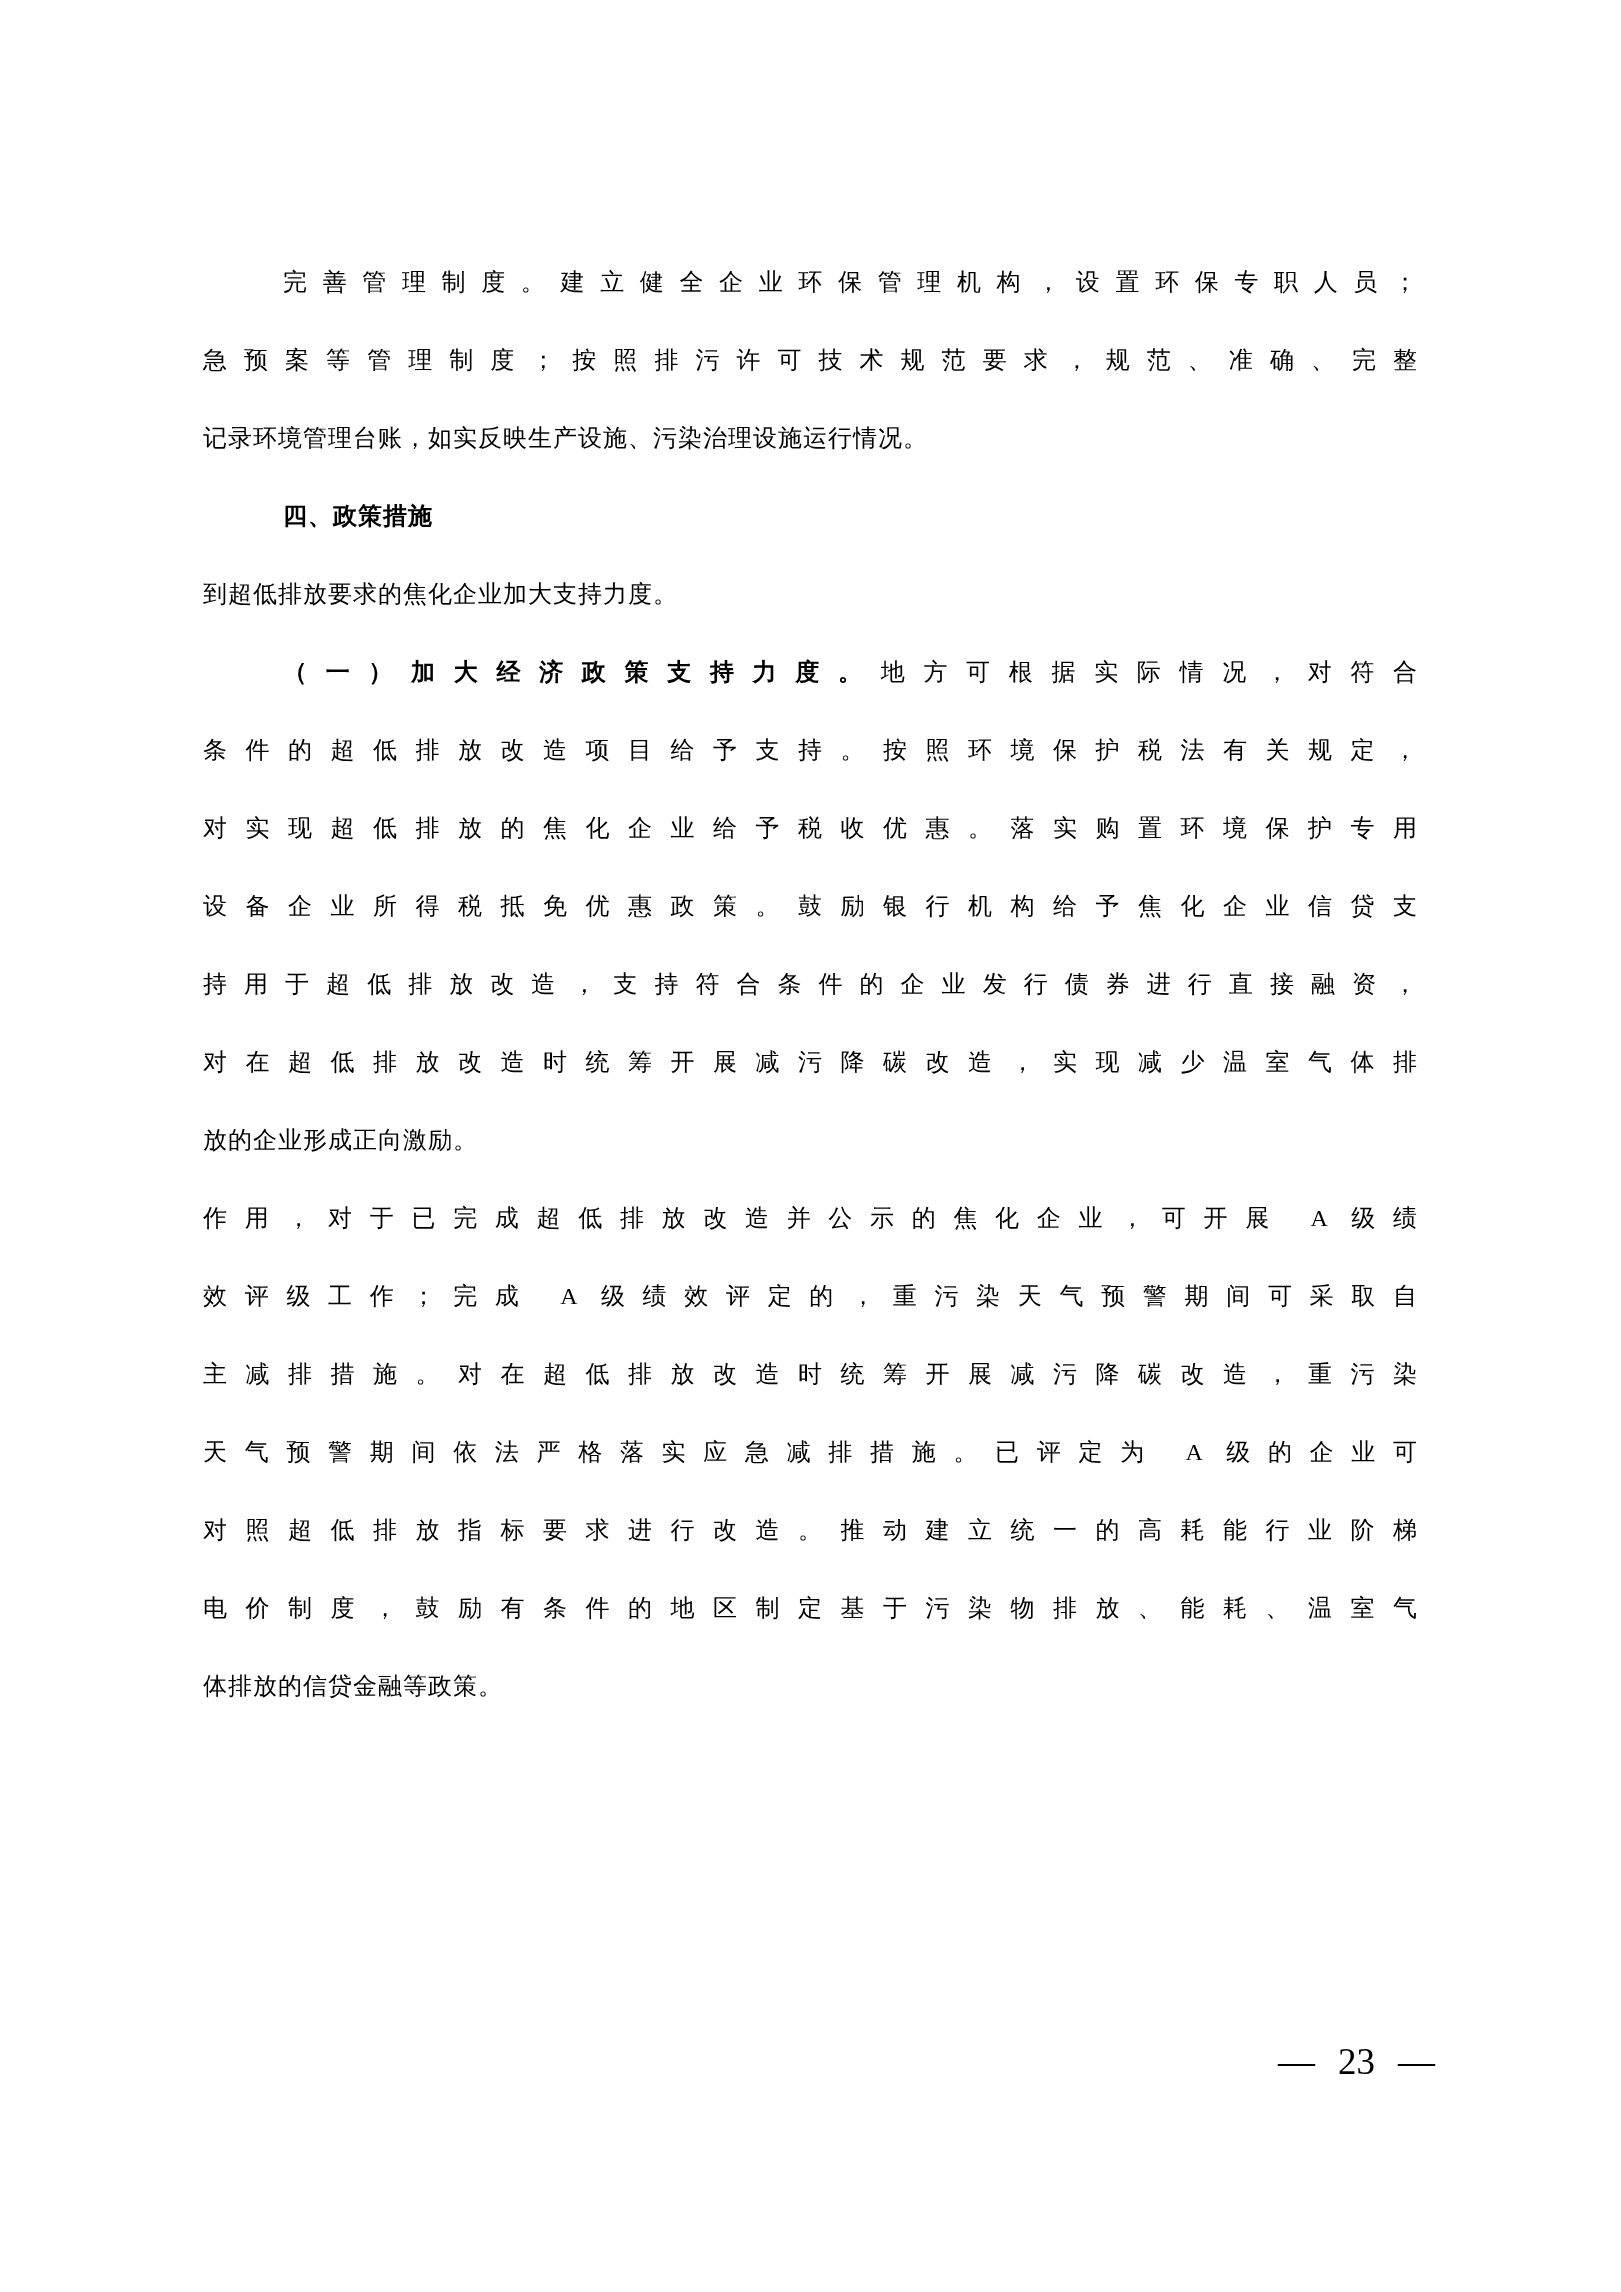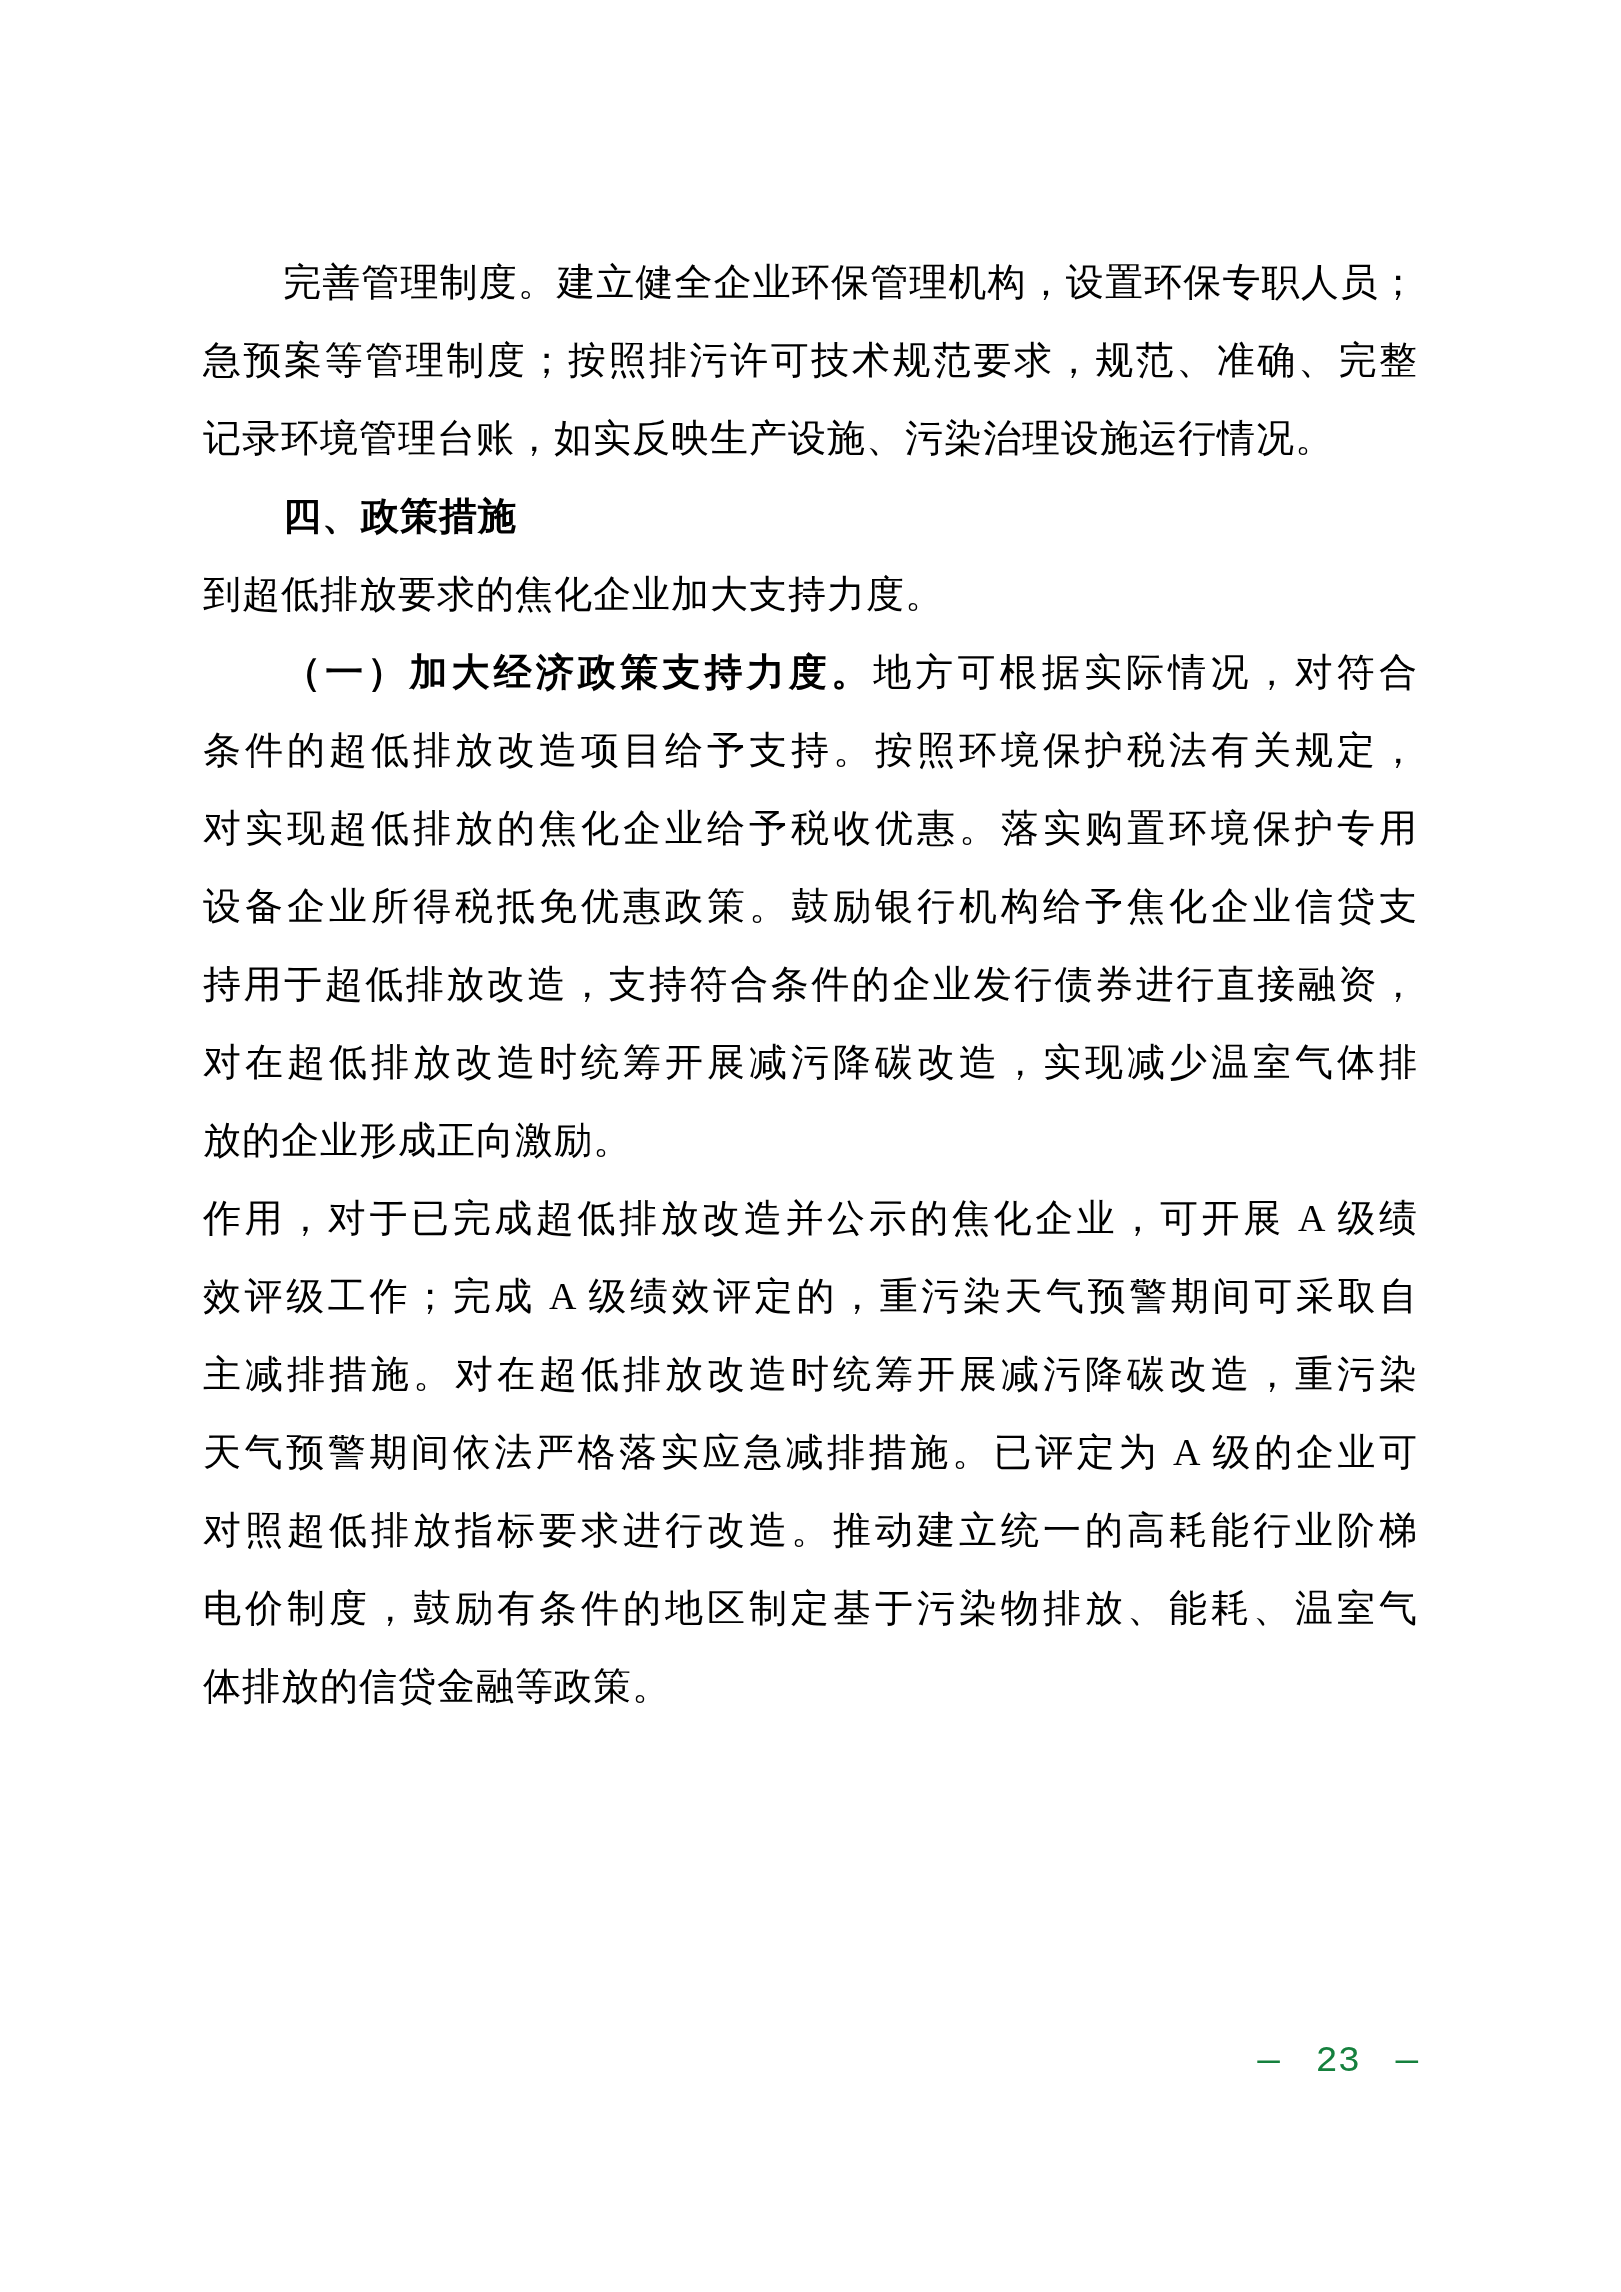--- a/index.html
+++ b/index.html
@@ -22,21 +22,21 @@
     height: 2293px;
     background: #ffffff;
   }
   .content {
     position: absolute;
     left: 203px;
     top: 243px;
     width: 1215px;
   }
   .line {
-    font-size: 38px;
+    font-size: 24px;
     line-height: 78px;
     height: 78px;
     overflow: hidden;
     text-align: left;
     letter-spacing: 1px;
     white-space: pre-wrap;
     font-family: Liberation Serif, serif;
   }
   .line.fill {
     text-align: justify;
@@ -44,26 +44,26 @@
   }
   .line.indent {
     text-indent: 80px;
   }
   .seg-bold {
     font-weight: bold;
   }
   .footer {
     position: absolute;
     top: 2039px;
-    right: 203px;
+    right: 186px;
     font-size: 37px;
     line-height: 45px;
-    font-family: Liberation Mono, monospace;
+    font-family: Liberation Serif, serif;
     word-spacing: 13.7px;
-    color: #15803d;
+    color: #000000;
   }
 </style>
 </head>
 <body>
 
 <div class="page">
   <div class="content">
       <div class="line fill indent"><span class="seg-regular">完善管理制度。建立健全企业环保管理机构，设置环保专职人员；</span></div>
       <div class="line fill"><span class="seg-regular">急预案等管理制度；按照排污许可技术规范要求，规范、准确、完整</span></div>
       <div class="line"><span class="seg-regular">记录环境管理台账，如实反映生产设施、污染治理设施运行情况。</span></div>

